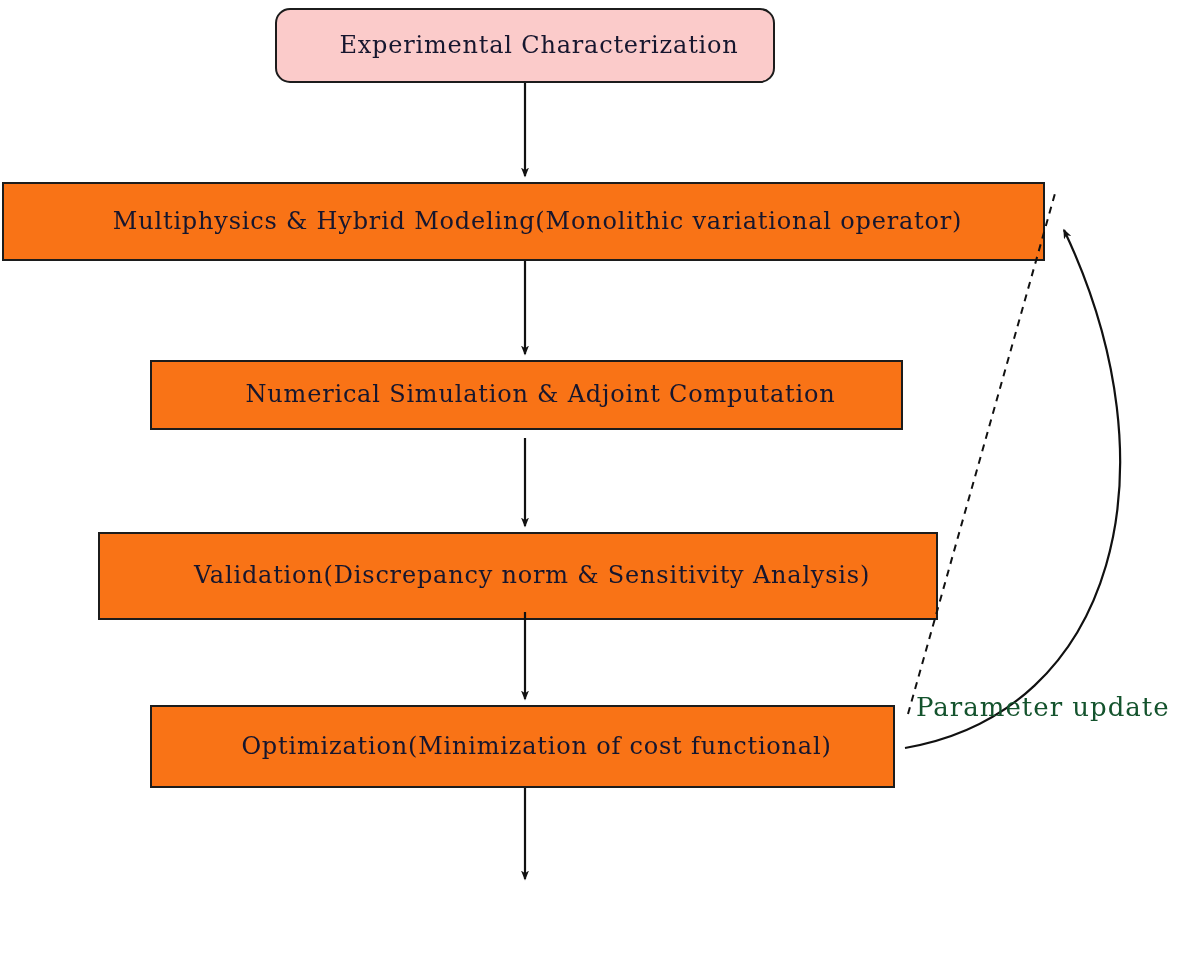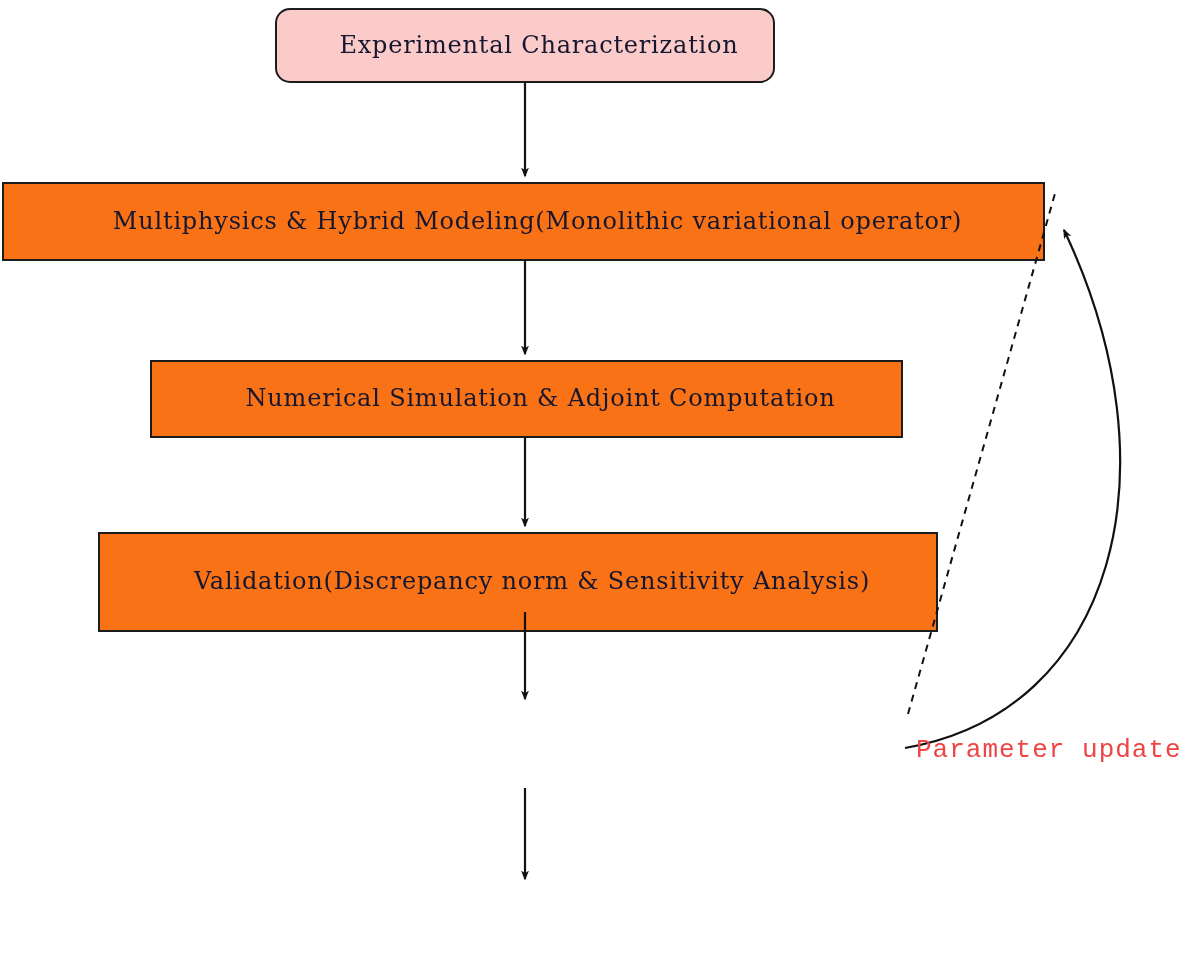--- a/index.html
+++ b/index.html
@@ -33,22 +33,22 @@
   .node.terminal {
     background: #fbcbca;
     border-radius: 15px;
   }
   .node.process {
     background: #f97316;
     border-radius: 0;
   }
   #node-experimental   { left: 275px; top: 8px;   width: 500px; height: 75px; }
   #node-modeling       { left: 2px;   top: 182px; width: 1043px; height: 79px; }
-  #node-simulation     { left: 150px; top: 360px; width: 753px; height: 78px; }
-  #node-validation     { left: 98px;  top: 532px; width: 840px; height: 100px; }
+  #node-simulation     { left: 150px; top: 360px; width: 753px; height: 70px; }
+  #node-validation     { left: 98px;  top: 532px; width: 840px; height: 88px; }
   #node-optimization   { left: 150px; top: 705px; width: 745px; height: 83px; }
   #node-optimal        { left: 197px; top: 885px; width: 668px; height: 77px; }
 
   #edges-svg {
     position: absolute;
     left: 0; top: 0;
     width: 1200px;
     height: 968px;
     z-index: 3;
     pointer-events: none;
@@ -58,27 +58,26 @@
     stroke-width: 2.2;
     fill: none;
   }
   .edge.dashed {
     stroke-dasharray: 7 6;
     stroke-width: 2;
   }
   #edge-label-parameter-update {
     position: absolute;
     left: 916px;
-    top: 735px;
+    top: 692px;
     font-size: 26px;
     letter-spacing: 1px;
-    color: #ef4444;
+    color: #14532d;
     white-space: nowrap;
     z-index: 4;
-    font-family: Liberation Mono, monospace;
   }
 </style>
 </head>
 <body>
 
 <div id="canvas">
 
   <div class="node terminal" id="node-experimental">
     <span>Experimental Characterization</span>
   </div>
@@ -88,20 +87,23 @@
   </div>
 
   <div class="node process" id="node-simulation">
     <span>Numerical Simulation &amp; Adjoint Computation</span>
   </div>
 
   <div class="node process" id="node-validation">
     <span>Validation(Discrepancy norm &amp; Sensitivity Analysis)</span>
   </div>
 
+  <div class="node process" id="node-optimization">
+    <span>Optimization(Minimization of cost functional)</span>
+  </div>
 
 
   <svg id="edges-svg" viewBox="0 0 1200 968" xmlns="http://www.w3.org/2000/svg">
     <defs>
       <marker id="arrowhead" markerWidth="11" markerHeight="9" refX="8.5" refY="4" orient="auto" markerUnits="userSpaceOnUse">
         <path d="M0,0 L10,4 L0,8 L2.8,4 Z" fill="#111111"></path>
       </marker>
     </defs>
 
     <path class="edge" d="M 525 83 L 525 176" marker-end="url(#arrowhead)"></path>

